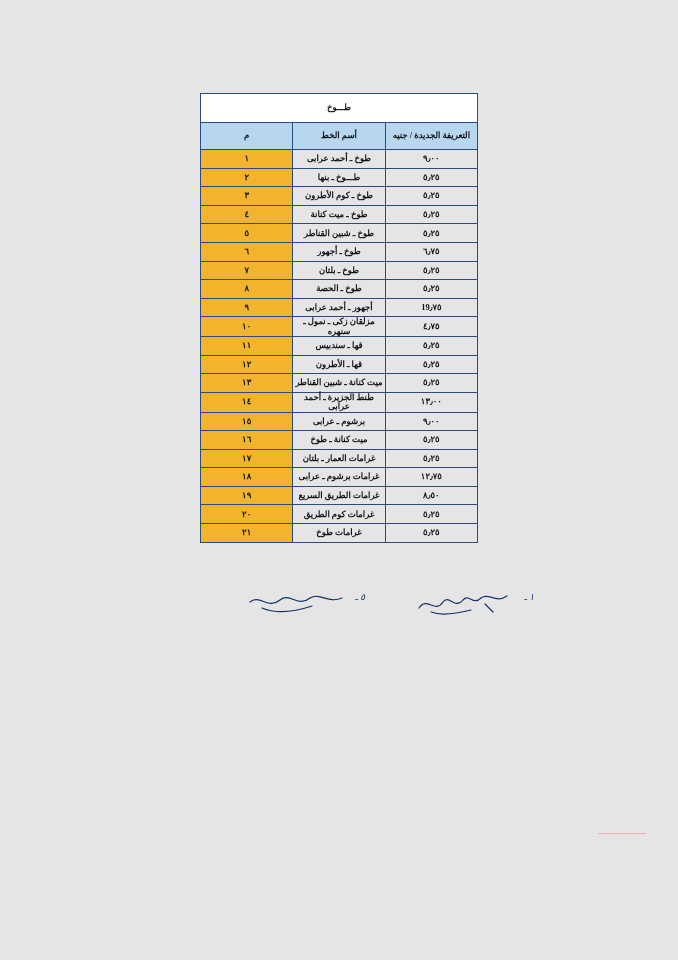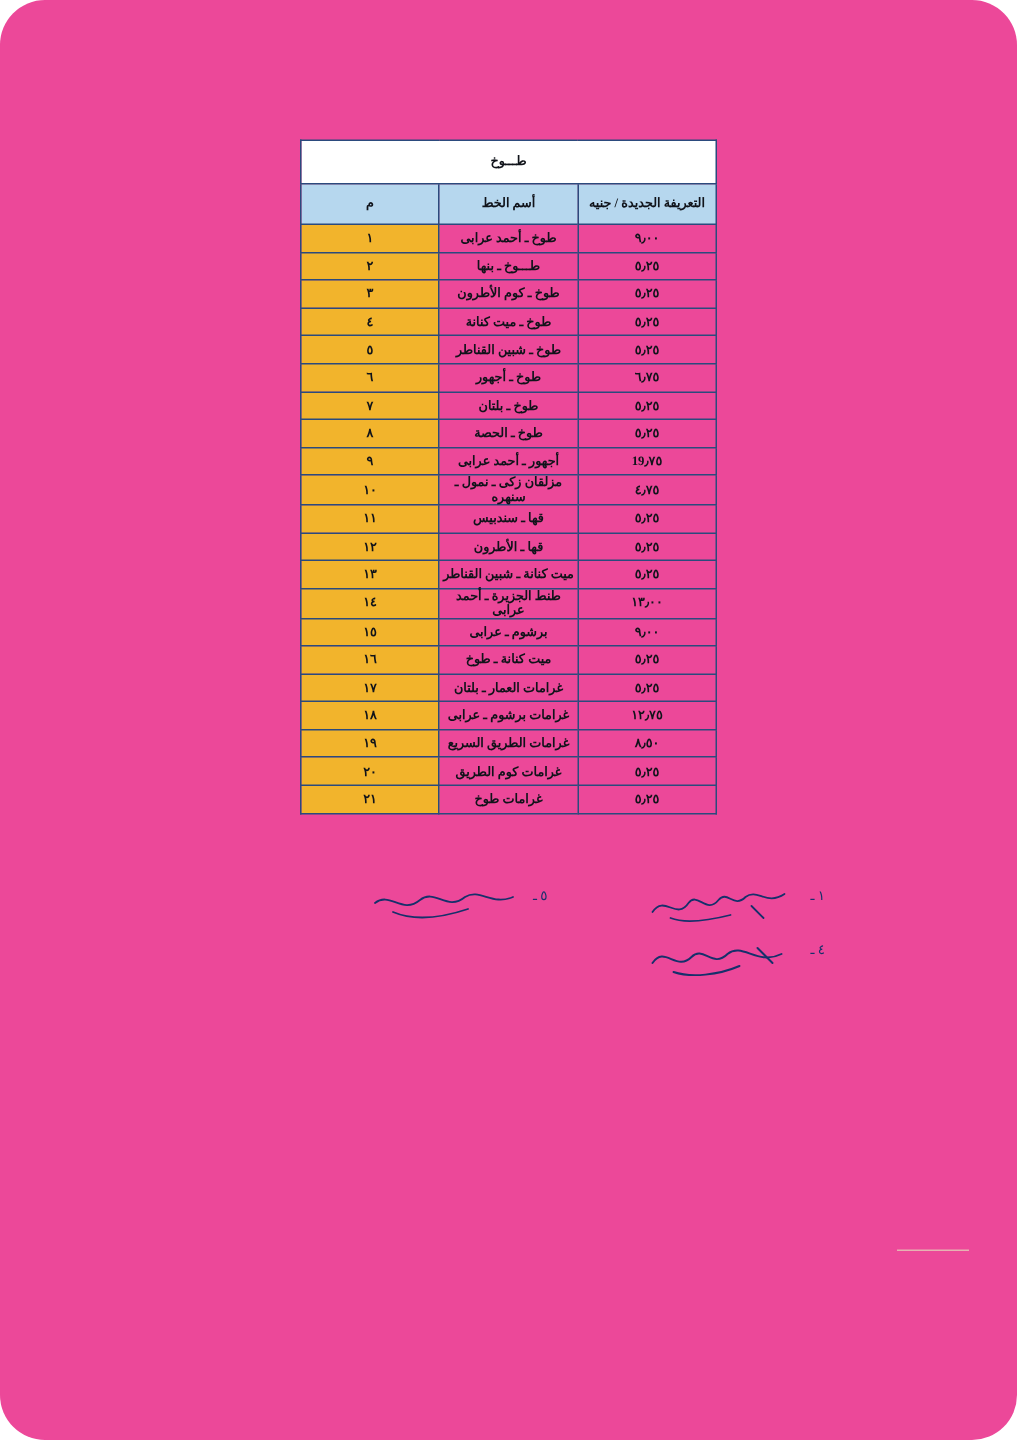--- a/index.html
+++ b/index.html
@@ -12,22 +12,21 @@
     height: 960px;
     position: relative;
     font-family: "Liberation Serif", serif;
     color: #111;
     overflow: hidden;
   }
 
   .page {
     position: absolute;
     inset: 0;
-    background: #ec4899;
-    border-radius: 30px;
+    background: #e5e5e5;
   }
 
   
   .table-wrap {
     position: absolute;
     top: 93px;
     left: 200px;
     width: 278px;
   }
   table.tariff {
@@ -83,29 +82,30 @@
     left: 200px;
     width: 350px;
     height: 150px;
     font-size: 9px;
   }
   .sig-col {
     position: absolute;
     top: 0;
     width: 165px;
   }
-  .sig-col.right { right: 0; }
+  .sig-col.right { right: 16px; }
   .sig-col.left { left: 0; }
   .sig-item {
     position: relative;
     height: 36px;
     display: flex;
     align-items: flex-start;
     gap: 4px;
     color: #16306b;
+    font-style: italic;
   }
   .sig-idx {
     font-size: 9px;
     font-family: "Liberation Serif", serif;
     color: #16306b;
     padding-top: 2px;
     white-space: nowrap;
   }
   .sig-scribble {
     position: relative;
@@ -255,30 +255,20 @@
       <div class="sig-item">
         <span class="sig-idx">١ ـ</span>
         <span class="sig-scribble">
           <svg width="105" height="30" viewBox="0 0 105 30" fill="none" stroke="#16306b" stroke-width="1.2" stroke-linecap="round">
             <path d="M4 18 C12 6, 20 24, 28 12 C34 4, 40 20, 48 10 C54 3, 58 16, 66 8 C74 2, 80 14, 92 6"></path>
             <path d="M16 22 C26 26, 40 24, 56 20"></path>
             <path d="M70 14 L78 22"></path>
           </svg>
         </span>
       </div>
-      <div class="sig-item">
-        <span class="sig-idx">٤ ـ</span>
-        <span class="sig-scribble">
-          <svg width="105" height="30" viewBox="0 0 105 30" fill="none" stroke="#16306b" stroke-width="1.3" stroke-linecap="round">
-            <path d="M4 16 C12 4, 20 22, 30 12 C38 4, 44 20, 54 10 C64 2, 74 18, 90 10"></path>
-            <path d="M18 22 C30 26, 48 24, 62 18"></path>
-            <path d="M74 6 L84 16"></path>
-          </svg>
-        </span>
-      </div>
     </div>
 
     <div class="sig-col left">
       <div class="sig-item">
         <span class="sig-idx">٥ ـ</span>
         <span class="sig-scribble">
           <svg width="105" height="30" viewBox="0 0 105 30" fill="none" stroke="#16306b" stroke-width="1.2" stroke-linecap="round">
             <path d="M4 12 C14 4, 22 20, 34 10 C44 2, 52 18, 64 8 C74 2, 82 14, 96 8"></path>
             <path d="M16 18 C30 24, 48 22, 66 16"></path>
           </svg>

